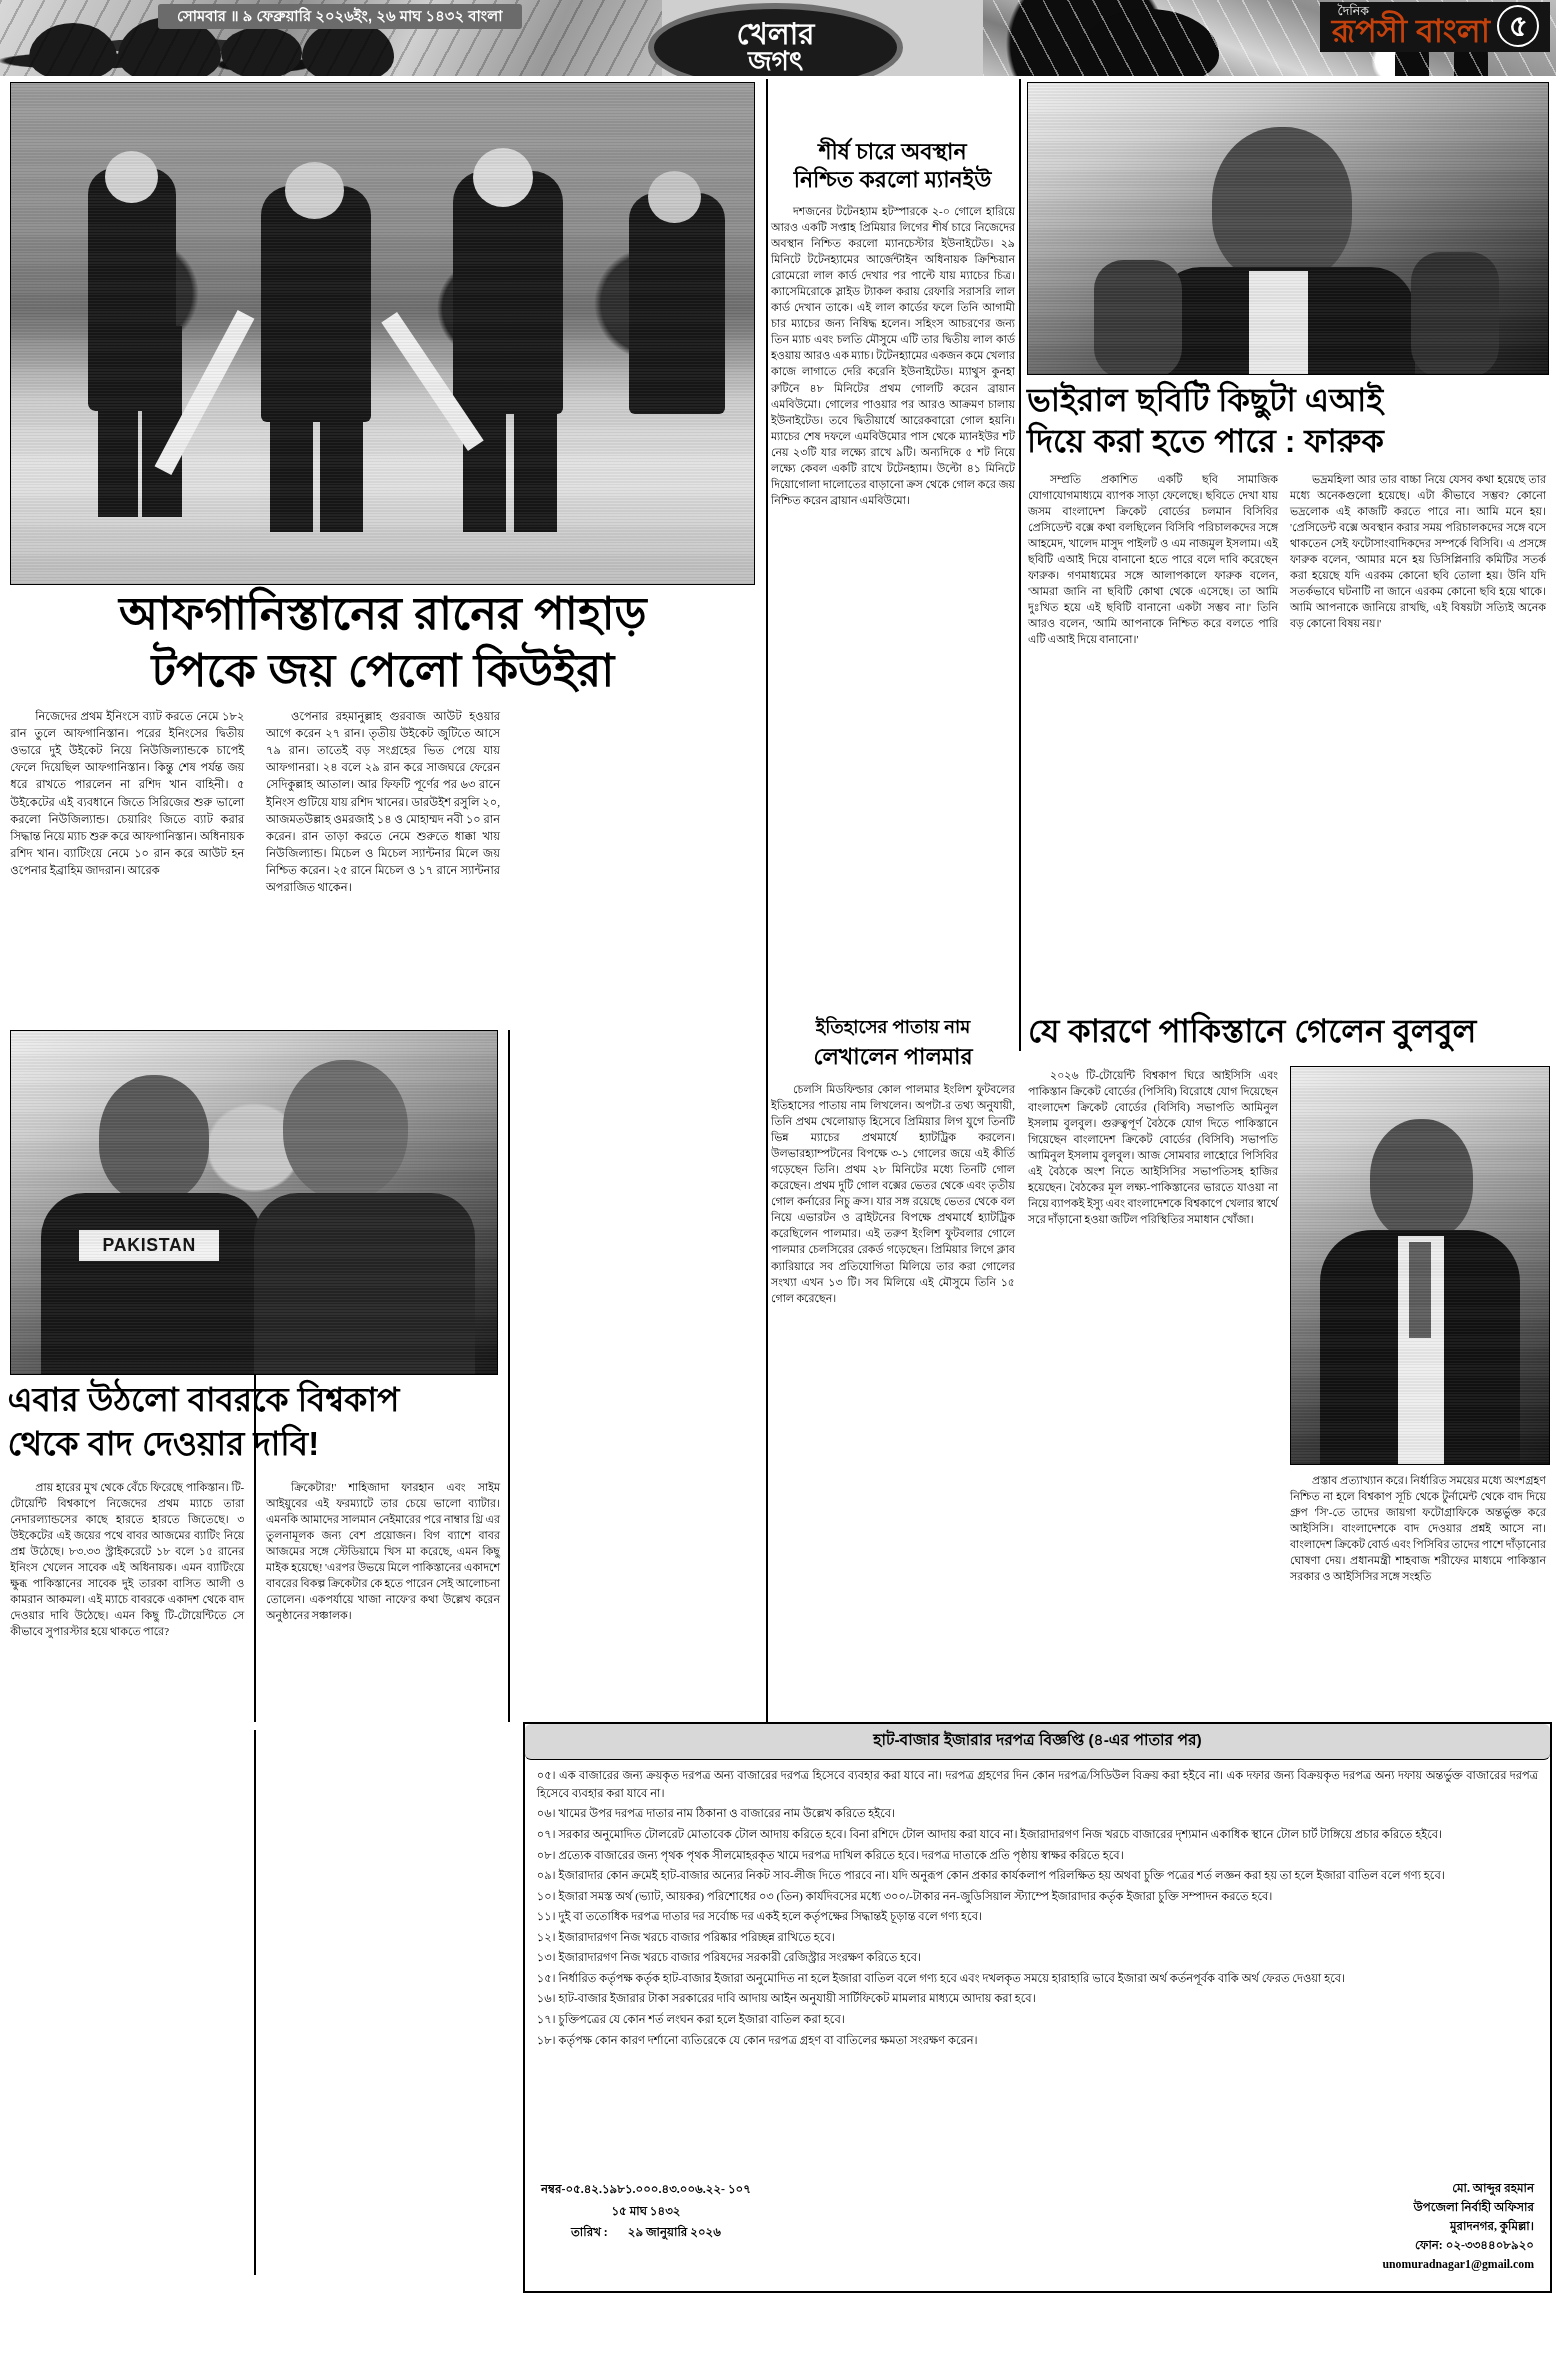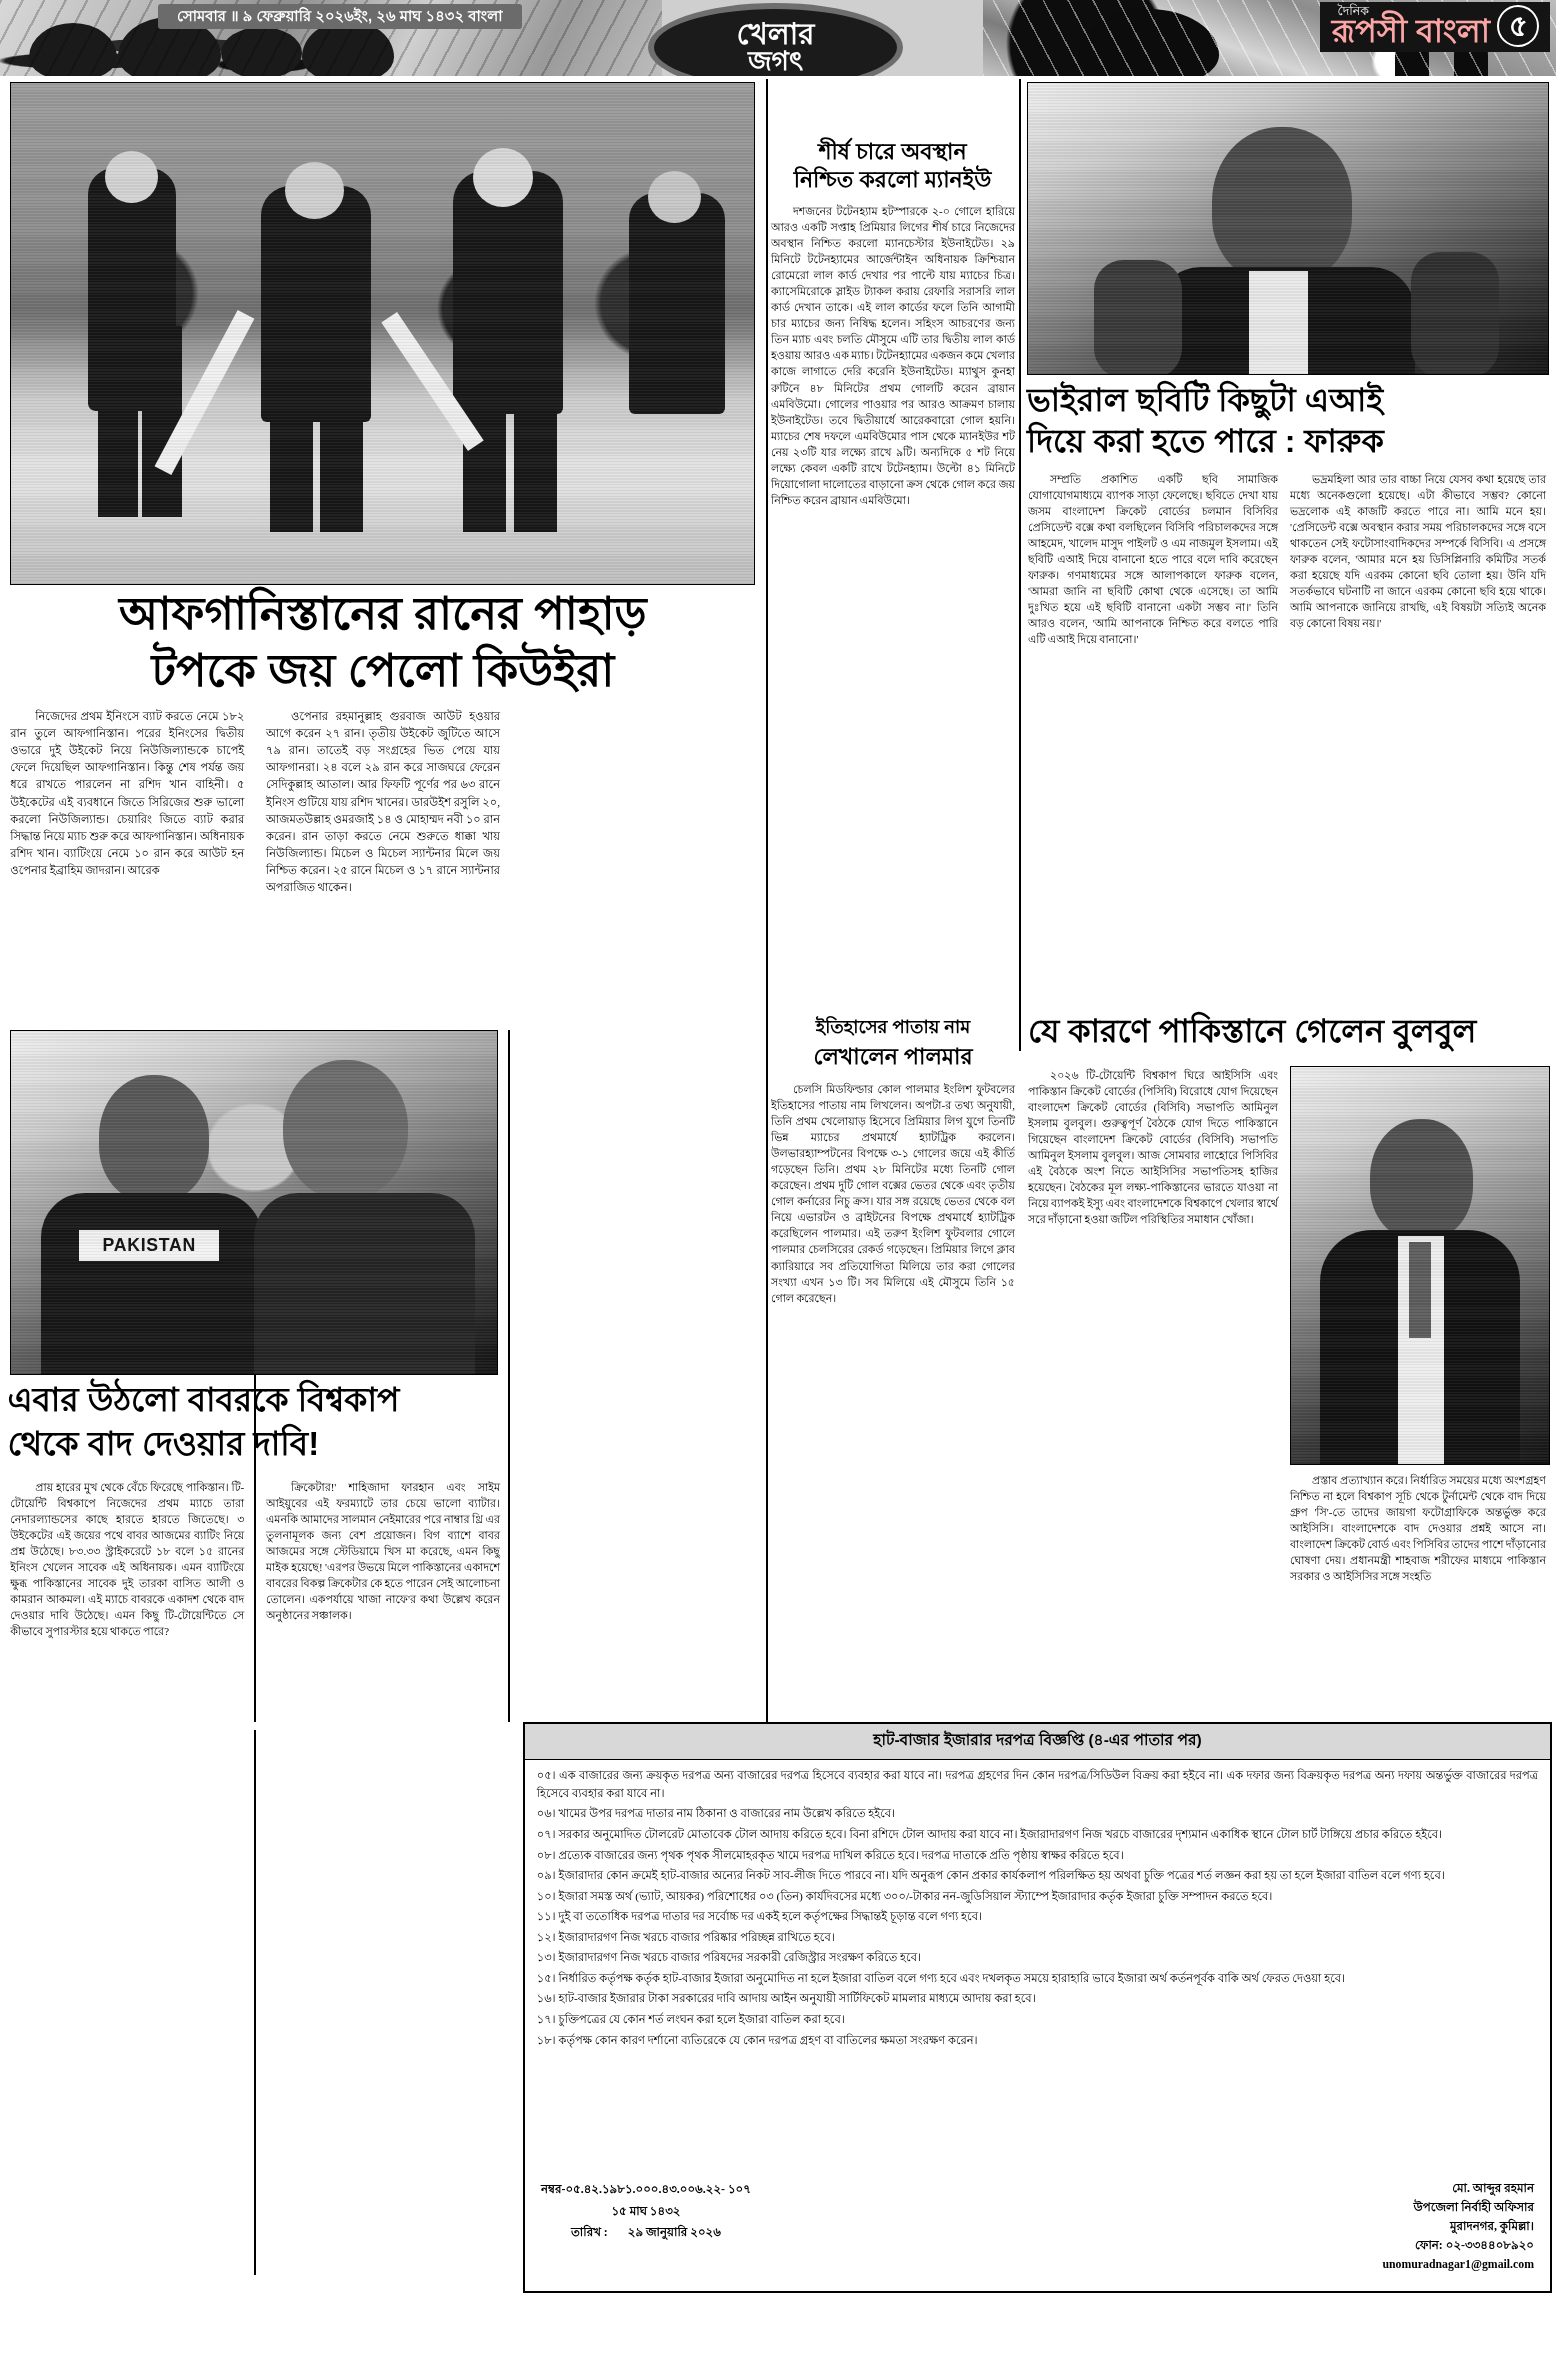--- a/index.html
+++ b/index.html
@@ -32,21 +32,21 @@
     transform:skewX(-22deg);z-index:5;}
   .mh-oval{position:absolute;left:648px;top:2.9px;width:243px;height:77px;background:#1b1b1b;
     border:6.6px solid #6e6e6e;border-radius:50%;z-index:7;
     display:flex;flex-direction:column;align-items:center;justify-content:center;}
   .mh-oval span{color:#fff;font-family:"Liberation Sans",sans-serif;font-weight:bold;line-height:.98;}
   .mh-oval .l1{font-size:29.4px;}
   .mh-oval .l2{font-size:26.5px;}
   .mh-brandbox{position:absolute;right:7.4px;top:1.5px;background:#141414;padding:2.2px 10.3px 4.4px 11.8px;z-index:8;
     display:flex;align-items:flex-end;gap:7.4px;margin-left:44px;}
   .mh-brand-small{color:#fff;font-size:12.5px;font-family:"Liberation Sans",sans-serif;position:absolute;left:17.7px;top:0px;}
-  .mh-brand-big{color:#fca5a5;font-size:32px;font-weight:bold;font-family:"Liberation Sans",sans-serif;line-height:1;padding-top:11.8px;}
+  .mh-brand-big{color:#c2410c;font-size:32px;font-weight:bold;font-family:"Liberation Sans",sans-serif;line-height:1;padding-top:11.8px;}
   .mh-pageno{color:#fff;font-size:29.4px;font-weight:bold;border:2.2px solid #fff;border-radius:50%;
     width:38px;height:38px;display:flex;align-items:center;justify-content:center;line-height:1;}
 
   
   .col-rule{position:absolute;background:#000;}
   .hl{font-family:"Liberation Sans",sans-serif;font-weight:bold;text-align:center;line-height:1.12;}
   .body-txt{font-size:11.4px;line-height:1.5;text-align:justify;
     -webkit-hyphens:auto;hyphens:auto;word-spacing:-0.4px;}
   .photo{background:#d2d2d2;border:1.5px solid #000;overflow:hidden;position:relative;}
   .ph-grain:after{content:"";position:absolute;inset:0;
@@ -63,21 +63,21 @@
   .ph-face{position:absolute;background:#6b6b6b;border-radius:50%;}
 
   
   .ph-portrait{background:
       radial-gradient(ellipse at 50% 34%, #c8c8c8 0 13%, transparent 14%),
       linear-gradient(160deg,#efefef 0%,#cfcfcf 20%,#7e7e7e 52%,#3a3a3a 78%,#121212 100%);}
 
   
   .tender{position:absolute;border:2.2px solid #000;background:#fff;}
   .tender-title{background:#d8d8d8;border-bottom:1.5px solid #000;text-align:center;
-    font-family:"Liberation Sans",sans-serif;font-weight:bold;font-size:15.5px;padding:4.4px 0;}
+    font-family:"Liberation Sans",sans-serif;font-weight:bold;font-size:15.5px;padding:4.4px 0;border-radius:6px;}
   .tender-body{padding:7.4px 11.8px 5.9px 11.8px;font-size:11.4px;line-height:1.55;}
   .tender-body div{margin-bottom:2.9px;text-align:justify;}
   .tender-foot{display:flex;justify-content:space-between;padding:4.4px 16px 10.3px 16px;font-size:11.8px;}
   .tender-foot .right{text-align:right;line-height:1.6;}
   .tender-foot .left{line-height:1.8;text-align:center;}
 </style>
 </head>
 <body>
 
 <div class="page">

